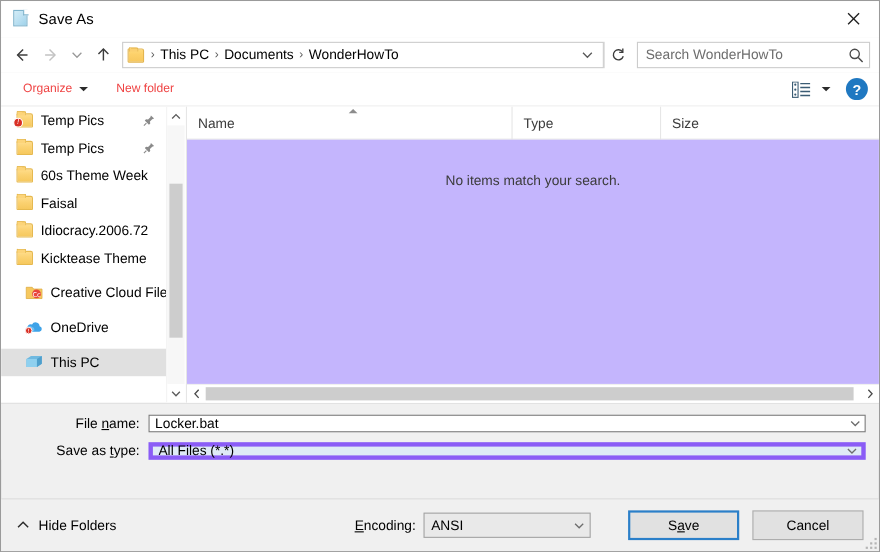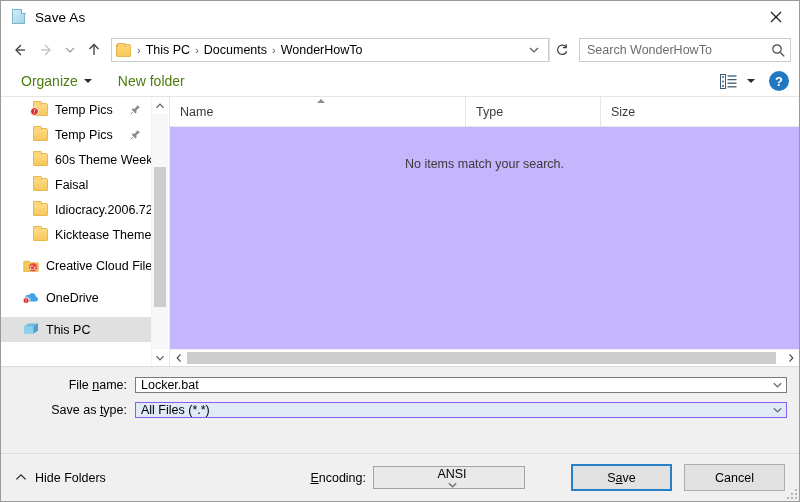--- a/index.html
+++ b/index.html
@@ -159,22 +159,22 @@
   
   #commandbar {
     height: 31px;
     background: #ffffff;
     display: flex;
     align-items: center;
     padding: 0 10px 0 14px;
     border-bottom: 1px solid #e4e4e4;
   }
   .cmd-item {
-    font-size: 14px;
-    color: #4d7c0f;
+    font-size: 11px;
+    color: #ef4444;
     padding: 3px 6px;
     display: flex; align-items: center; gap: 6px;
     cursor: default;
   }
   #commandbar .spacer { flex: 1 1 auto; }
   .cmd-caret {
     width: 0; height: 0;
     border-left: 4px solid transparent;
     border-right: 4px solid transparent;
     border-top: 4px solid #2b2b2b;
@@ -214,21 +214,21 @@
   }
   .nav-row {
     height: 25px;
     display: flex;
     align-items: center;
     padding-left: 8px;
     white-space: nowrap;
     cursor: default;
     font-size: 12.5px;
   }
-  .nav-row.indent1 { padding-left: 32px; }
+  .nav-row.indent1 { padding-left: 14px; }
   .nav-row.indent0 { padding-left: 22px; }
   .nav-row.selected { background: #e0e0e0; }
   .nav-label { margin-left: 7px; overflow: hidden; }
   .pin {
     margin-left: auto;
     margin-right: 10px;
     flex: 0 0 auto;
     display:flex; align-items:center;
   }
   .ic { flex: 0 0 auto; position: relative; width:16px; height:15px;}
@@ -379,21 +379,21 @@
     border: 1px solid #7a7a7a;
     background: #ffffff;
     display: flex;
     align-items: center;
     padding-left: 5px;
     font-size: 12.5px;
     min-width: 0;
   }
   .combo.tinted {
     background: #dfeaf6;
-    border: 1px solid #8b5cf6;
+    border: 4px solid #8b5cf6;
   }
   .combo .val { flex: 1 1 auto; overflow: hidden; white-space: nowrap; }
   .combo .arrow {
     width: 17px;
     flex: 0 0 17px;
     display: flex; align-items: center; justify-content: center;
     cursor: default;
   }
 
   
@@ -419,22 +419,21 @@
   }
   #encoding-combo {
     width: 152px;
     height: 23px;
     border: 1px solid #a3a3a3;
     background: #e9e9e9;
     display: flex;
     align-items: center;
     padding-left: 6px;
     font-size: 12.5px;
-    margin-right: 34px;
-    flex-direction: column;
+    margin-right: 22px;
   }
   #encoding-combo .val { flex: 1 1 auto; }
   #encoding-combo .arrow { width: 20px; display:flex; align-items:center; justify-content:center; }
   .btn {
     width: 101px;
     height: 27px;
     background: #e1e1e1;
     border: 1px solid #adadad;
     display: flex; align-items: center; justify-content: center;
     font-size: 12.5px;

